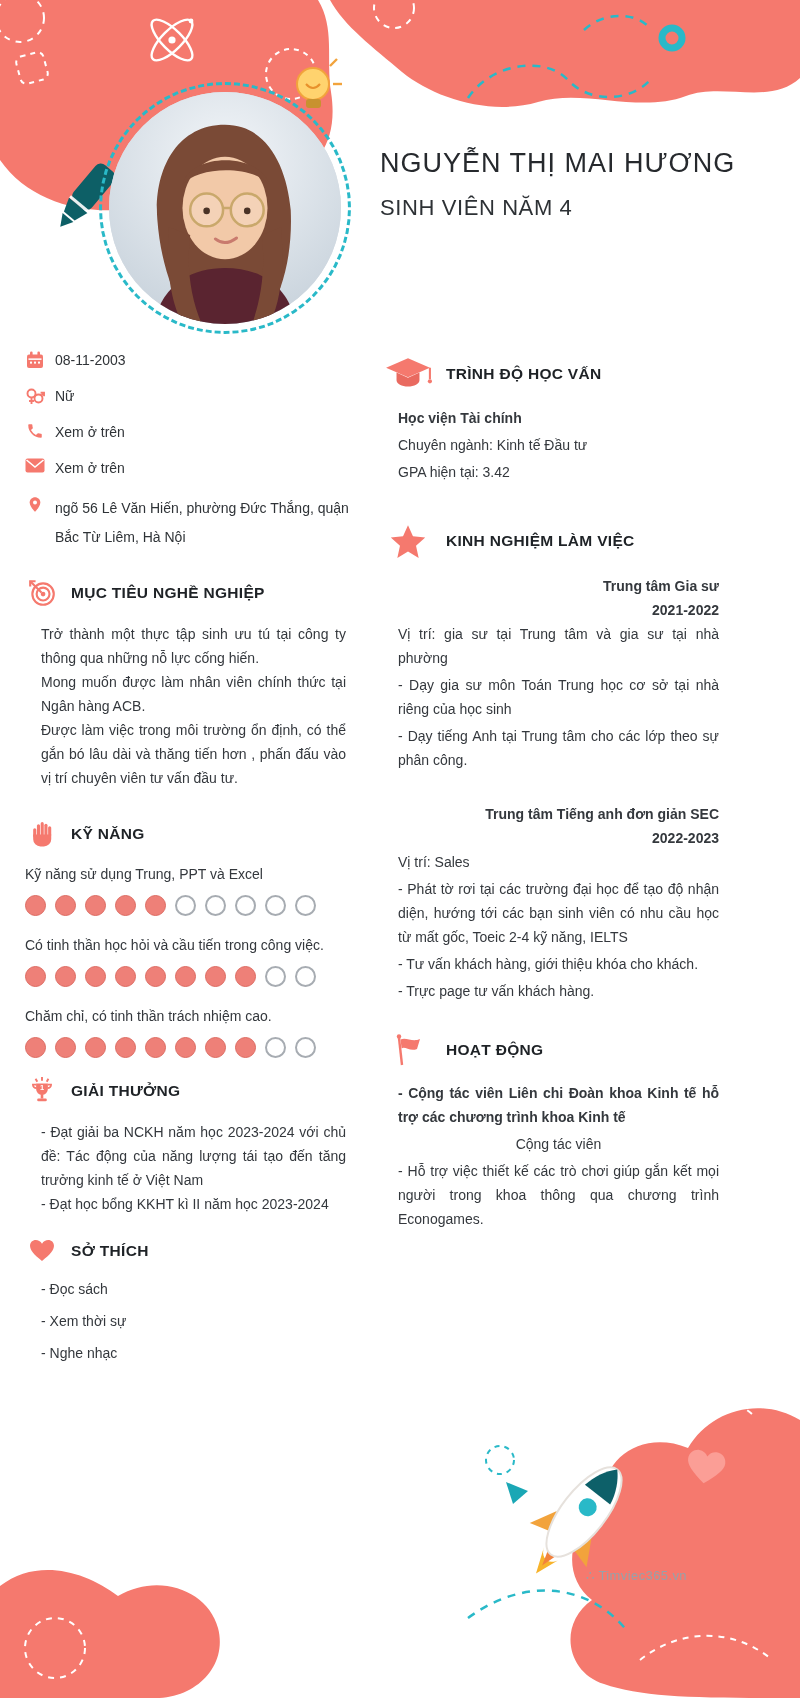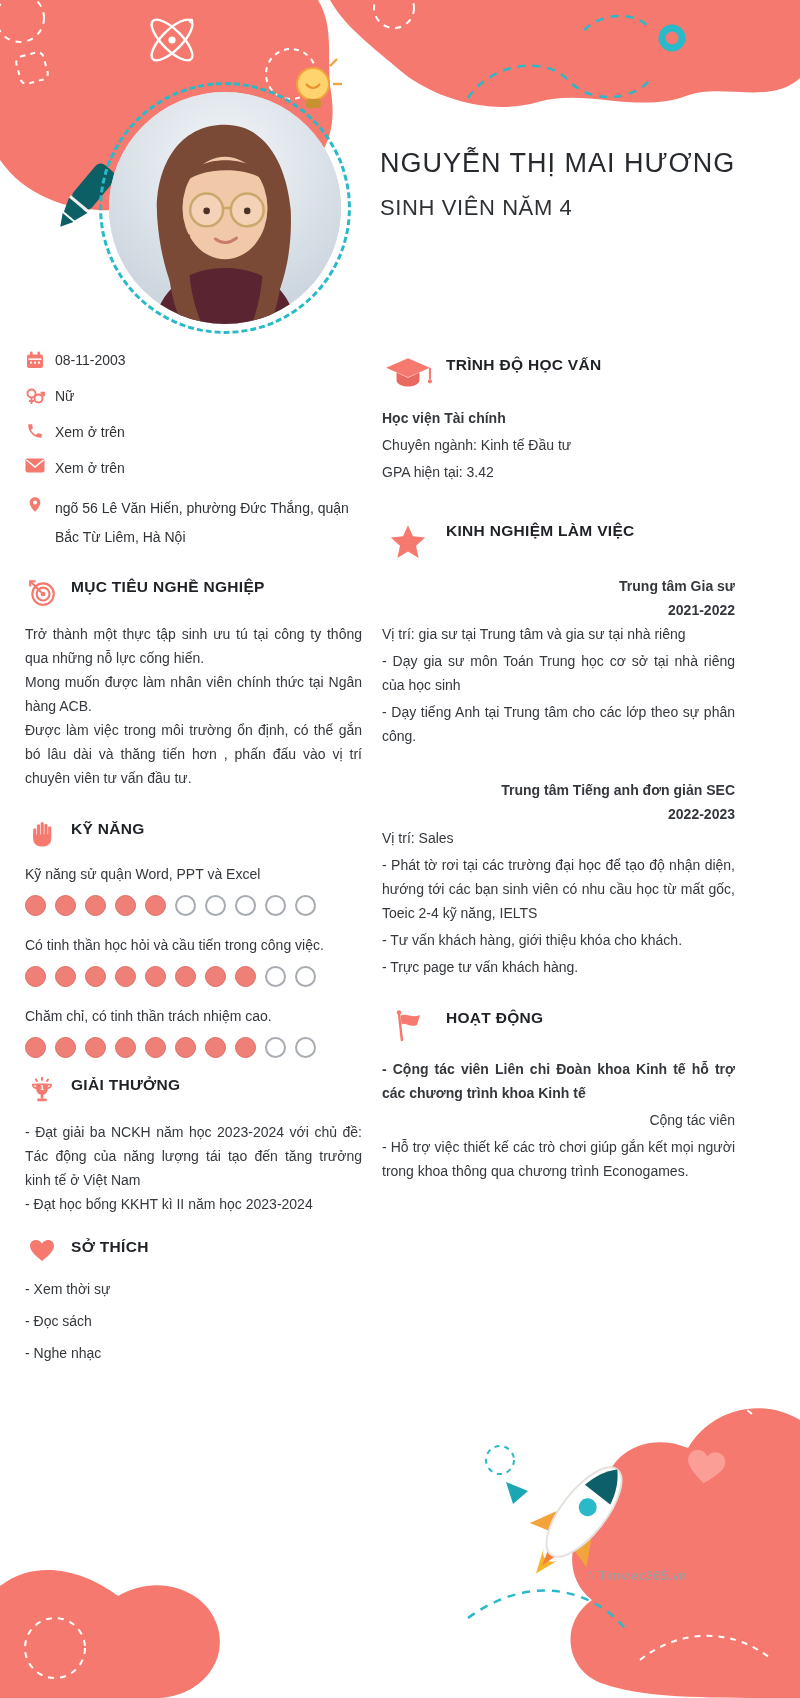--- a/index.html
+++ b/index.html
@@ -20,26 +20,26 @@
 
   .col{position:absolute;top:350px;z-index:3;}
   .col-left{left:25px;width:337px;}
   .col-right{left:382px;width:353px;}
 
   .contact-item{display:flex;align-items:flex-start;gap:10px;margin-bottom:15px;
                 font-size:14px;line-height:21px;color:#2f3337;}
   .contact-item .cicon{flex:0 0 20px;width:20px;display:flex;justify-content:center;margin-top:0;}
   .contact-item.address{line-height:29px;}
 
-  .sec-head{display:flex;gap:12px;margin:26px 0 14px;}
+  .sec-head{display:flex;align-items:center;gap:12px;margin:26px 0 14px;}
   .sec-head .ibox{flex:0 0 34px;width:34px;display:flex;justify-content:center;align-items:center;}
   .col-right .sec-head .ibox{flex:0 0 52px;width:52px;}
   .sec-head .ttl{font-weight:bold;font-size:15.5px;letter-spacing:.3px;color:#1e2226;}
 
-  p{margin:0 0 3px;font-size:14px;line-height:24px;text-align:justify;}
+  p{margin:0 16px 3px;font-size:14px;line-height:24px;text-align:justify;}
   .tight p{margin-bottom:0;}
   .bold{font-weight:bold;}
   .hobby{margin-bottom:8px;text-align:left;}
 
   .skill-label{font-size:14px;line-height:24px;text-align:justify;}
   .dots{display:flex;gap:9px;margin:9px 0 17px;}
   .dot{width:21px;height:21px;border-radius:50%;box-sizing:border-box;}
   .dot.filled{background:#EE8078;border:1px solid #DD6B62;}
   .dot.empty{background:#fff;border:2px solid #A7ACB2;}
 
@@ -214,21 +214,21 @@
             <rect x="11.2" y="2" width="3" height="14" rx="1.5"></rect>
             <rect x="14.8" y="3.5" width="3" height="12.5" rx="1.5"></rect>
             <rect x="18.4" y="6" width="3" height="10" rx="1.5"></rect>
             <path d="M4 14 h17.4 v4.5 a7 7 0 0 1 -7 7 h-3.4 a7 7 0 0 1 -7 -7 z"></path>
           </svg>
       </span>
       <span class="ttl">KỸ NĂNG</span>
     </div>
 
     <div>
-      <div class="skill-label">Kỹ năng sử quận Word, PPT và Excel</div>
+      <div class="skill-label">Kỹ năng sử dụng Trung, PPT và Excel</div>
       <div class="dots">
           <span class="dot filled"></span>
           <span class="dot filled"></span>
           <span class="dot filled"></span>
           <span class="dot filled"></span>
           <span class="dot filled"></span>
           <span class="dot empty"></span>
           <span class="dot empty"></span>
           <span class="dot empty"></span>
           <span class="dot empty"></span>
@@ -289,22 +289,22 @@
     </div>
 
     <div class="sec-head" style="margin-top:22px;">
       <span class="ibox">
         <svg width="28" height="25" viewBox="0 0 26 24">
             <path fill="#F5796E" d="M13 22 C5 16 1.5 11.5 1.5 7.5 C1.5 4 4 1.8 7 1.8 C9.3 1.8 11.6 3 13 5.4 C14.4 3 16.7 1.8 19 1.8 C22 1.8 24.5 4 24.5 7.5 C24.5 11.5 21 16 13 22 Z"></path>
           </svg>
       </span>
       <span class="ttl">SỞ THÍCH</span>
     </div>
+    <p class="hobby">- Đọc sách</p>
     <p class="hobby">- Xem thời sự</p>
-    <p class="hobby">- Đọc sách</p>
     <p class="hobby">- Nghe nhạc</p>
   </div>
 
   <div class="col col-right">
 
     <div class="sec-head" style="margin-top:6px;">
       <span class="ibox">
         <svg width="48" height="36" viewBox="0 0 46 34">
             <polygon points="23,2 44,11 23,20 2,11" fill="#F5796E"></polygon>
             <path d="M12 15.5 v7.5 c0,3.2 5,6 11,6 s11,-2.8 11,-6 v-7.5 l-11,5 z" fill="#E96A60"></path>
@@ -323,21 +323,21 @@
         <svg width="38" height="38" viewBox="0 0 36 36">
             <polygon fill="#F5796E" points="18,3 22.7,13.6 34.3,14.8 25.6,22.6 28.1,34 18,28 7.9,34 10.4,22.6 1.7,14.8 13.3,13.6"></polygon>
           </svg>
       </span>
       <span class="ttl">KINH NGHIỆM LÀM VIỆC</span>
     </div>
 
     <div class="job">
       <p class="meta bold">Trung tâm Gia sư</p>
       <p class="meta bold">2021-2022</p>
-      <p>Vị trí: gia sư tại Trung tâm và gia sư tại nhà riêng</p>
+      <p>Vị trí: gia sư tại Trung tâm và gia sư tại nhà phường</p>
       <p>- Dạy gia sư môn Toán Trung học cơ sở tại nhà riêng của học sinh</p>
       <p>- Dạy tiếng Anh tại Trung tâm cho các lớp theo  sự phân công.</p>
     </div>
 
     <div class="job">
       <p class="meta bold">Trung tâm Tiếng anh đơn giản SEC</p>
       <p class="meta bold">2022-2023</p>
       <p>Vị trí: Sales</p>
       <p>- Phát tờ rơi tại các trường đại học để tạo độ nhận diện, hướng tới các bạn sinh viên có nhu cầu học từ mất gốc, Toeic 2-4 kỹ năng, IELTS</p>
       <p>- Tư vấn khách hàng, giới thiệu khóa cho khách.</p>
@@ -348,21 +348,21 @@
       <span class="ibox">
         <svg width="32" height="34" viewBox="0 0 32 34">
             <circle cx="7" cy="3.5" r="2.2" fill="#F5796E"></circle>
             <line x1="7" y1="5" x2="10" y2="32" stroke="#F5796E" stroke-width="2.4"></line>
             <path d="M8.5 6.5 C14 3.5 20 9.5 28 6 L25 16 C18 19 13 13 9.6 15.5 Z" fill="#F5796E"></path>
           </svg>
       </span>
       <span class="ttl">HOẠT ĐỘNG</span>
     </div>
     <p class="bold">- Cộng tác viên Liên chi Đoàn khoa Kinh tế hỗ trợ các chương trình khoa Kinh tế</p>
-    <p style="text-align:right;">Cộng tác viên</p>
+    <p style="text-align:center;">Cộng tác viên</p>
     <p>- Hỗ trợ việc thiết kế các trò chơi giúp gắn kết mọi người trong khoa thông qua chương trình Econogames.</p>
   </div>
 
   <svg class="deco deco-bottom" width="800" height="338" viewBox="0 0 800 338">
 
     <path d="M800,60 C760,36 710,50 688,88 C638,68 594,104 606,150
              C568,164 560,216 592,240 C558,264 566,312 604,324 C644,338 700,338 800,338 Z" fill="#F5796E"></path>
 
     <g transform="translate(706,106) rotate(8) scale(1.25)">
       <path d="M0,14 C-10,6 -15,1 -15,-4 C-15,-9 -11,-12 -7,-12 C-4,-12 -1.5,-10.4 0,-7.6

